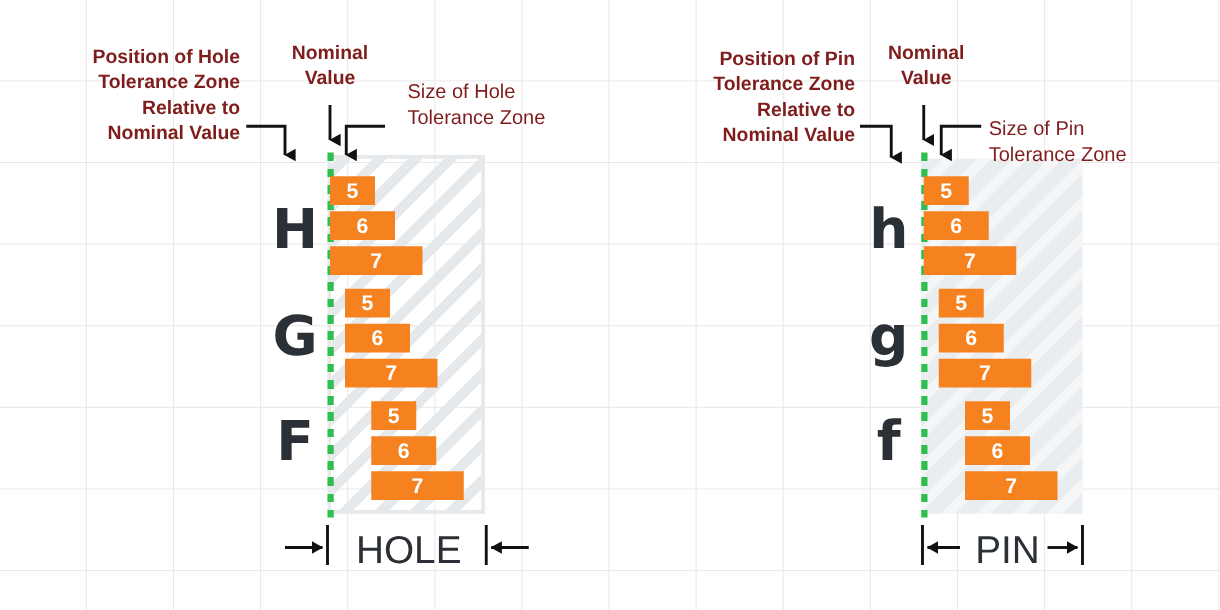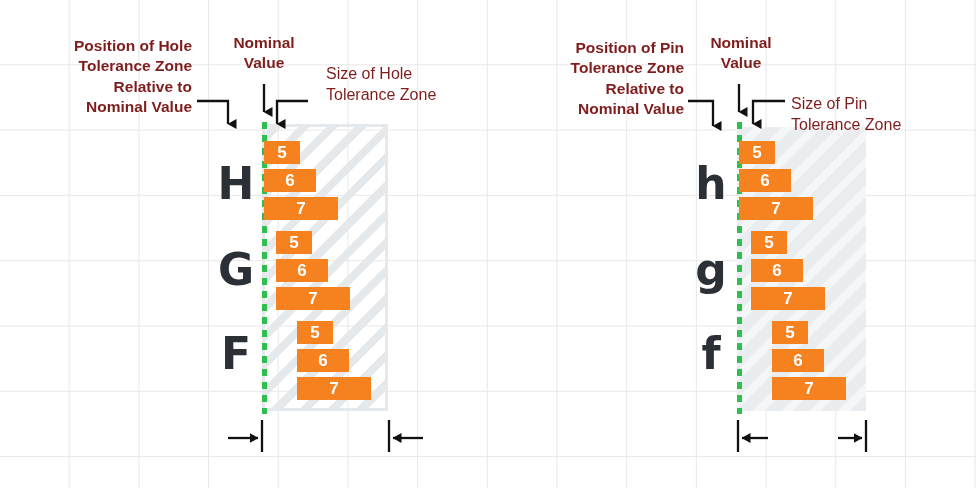--- a/index.html
+++ b/index.html
@@ -172,21 +172,23 @@
 Tolerance Zone
 Relative to
 Nominal Value</div>
 
   <div class="annot w-center" style="left:693px; top:33px; width:96px;">Nominal
 Value</div>
 
   <div class="annot w-left thin" style="left:791px; top:66px; width:170px; font-size:16px;margin-top:27px;">Size of Pin
 Tolerance Zone</div>
 
-
+  <div class="caption" style="left:280px; top:424px; width:94px; text-align:center;">HOLE</div>
+
+  <div class="caption" style="left:770px; top:424px; width:72px; text-align:center;">PIN</div>
 
   <svg class="overlay" viewBox="0 0 976 488">
     <defs>
       <marker id="ah-down" markerWidth="10" markerHeight="9" refX="5" refY="8.5" orient="auto" markerUnits="userSpaceOnUse">
         <path d="M0,0 L10,0 L5,9 Z" fill="#111111"></path>
       </marker>
       <marker id="ah-right" markerWidth="9" markerHeight="10" refX="8.5" refY="5" orient="auto" markerUnits="userSpaceOnUse">
         <path d="M0,0 L9,5 L0,10 Z" fill="#111111"></path>
       </marker>
       <marker id="ah-left" markerWidth="9" markerHeight="10" refX="8.5" refY="5" orient="auto" markerUnits="userSpaceOnUse">

